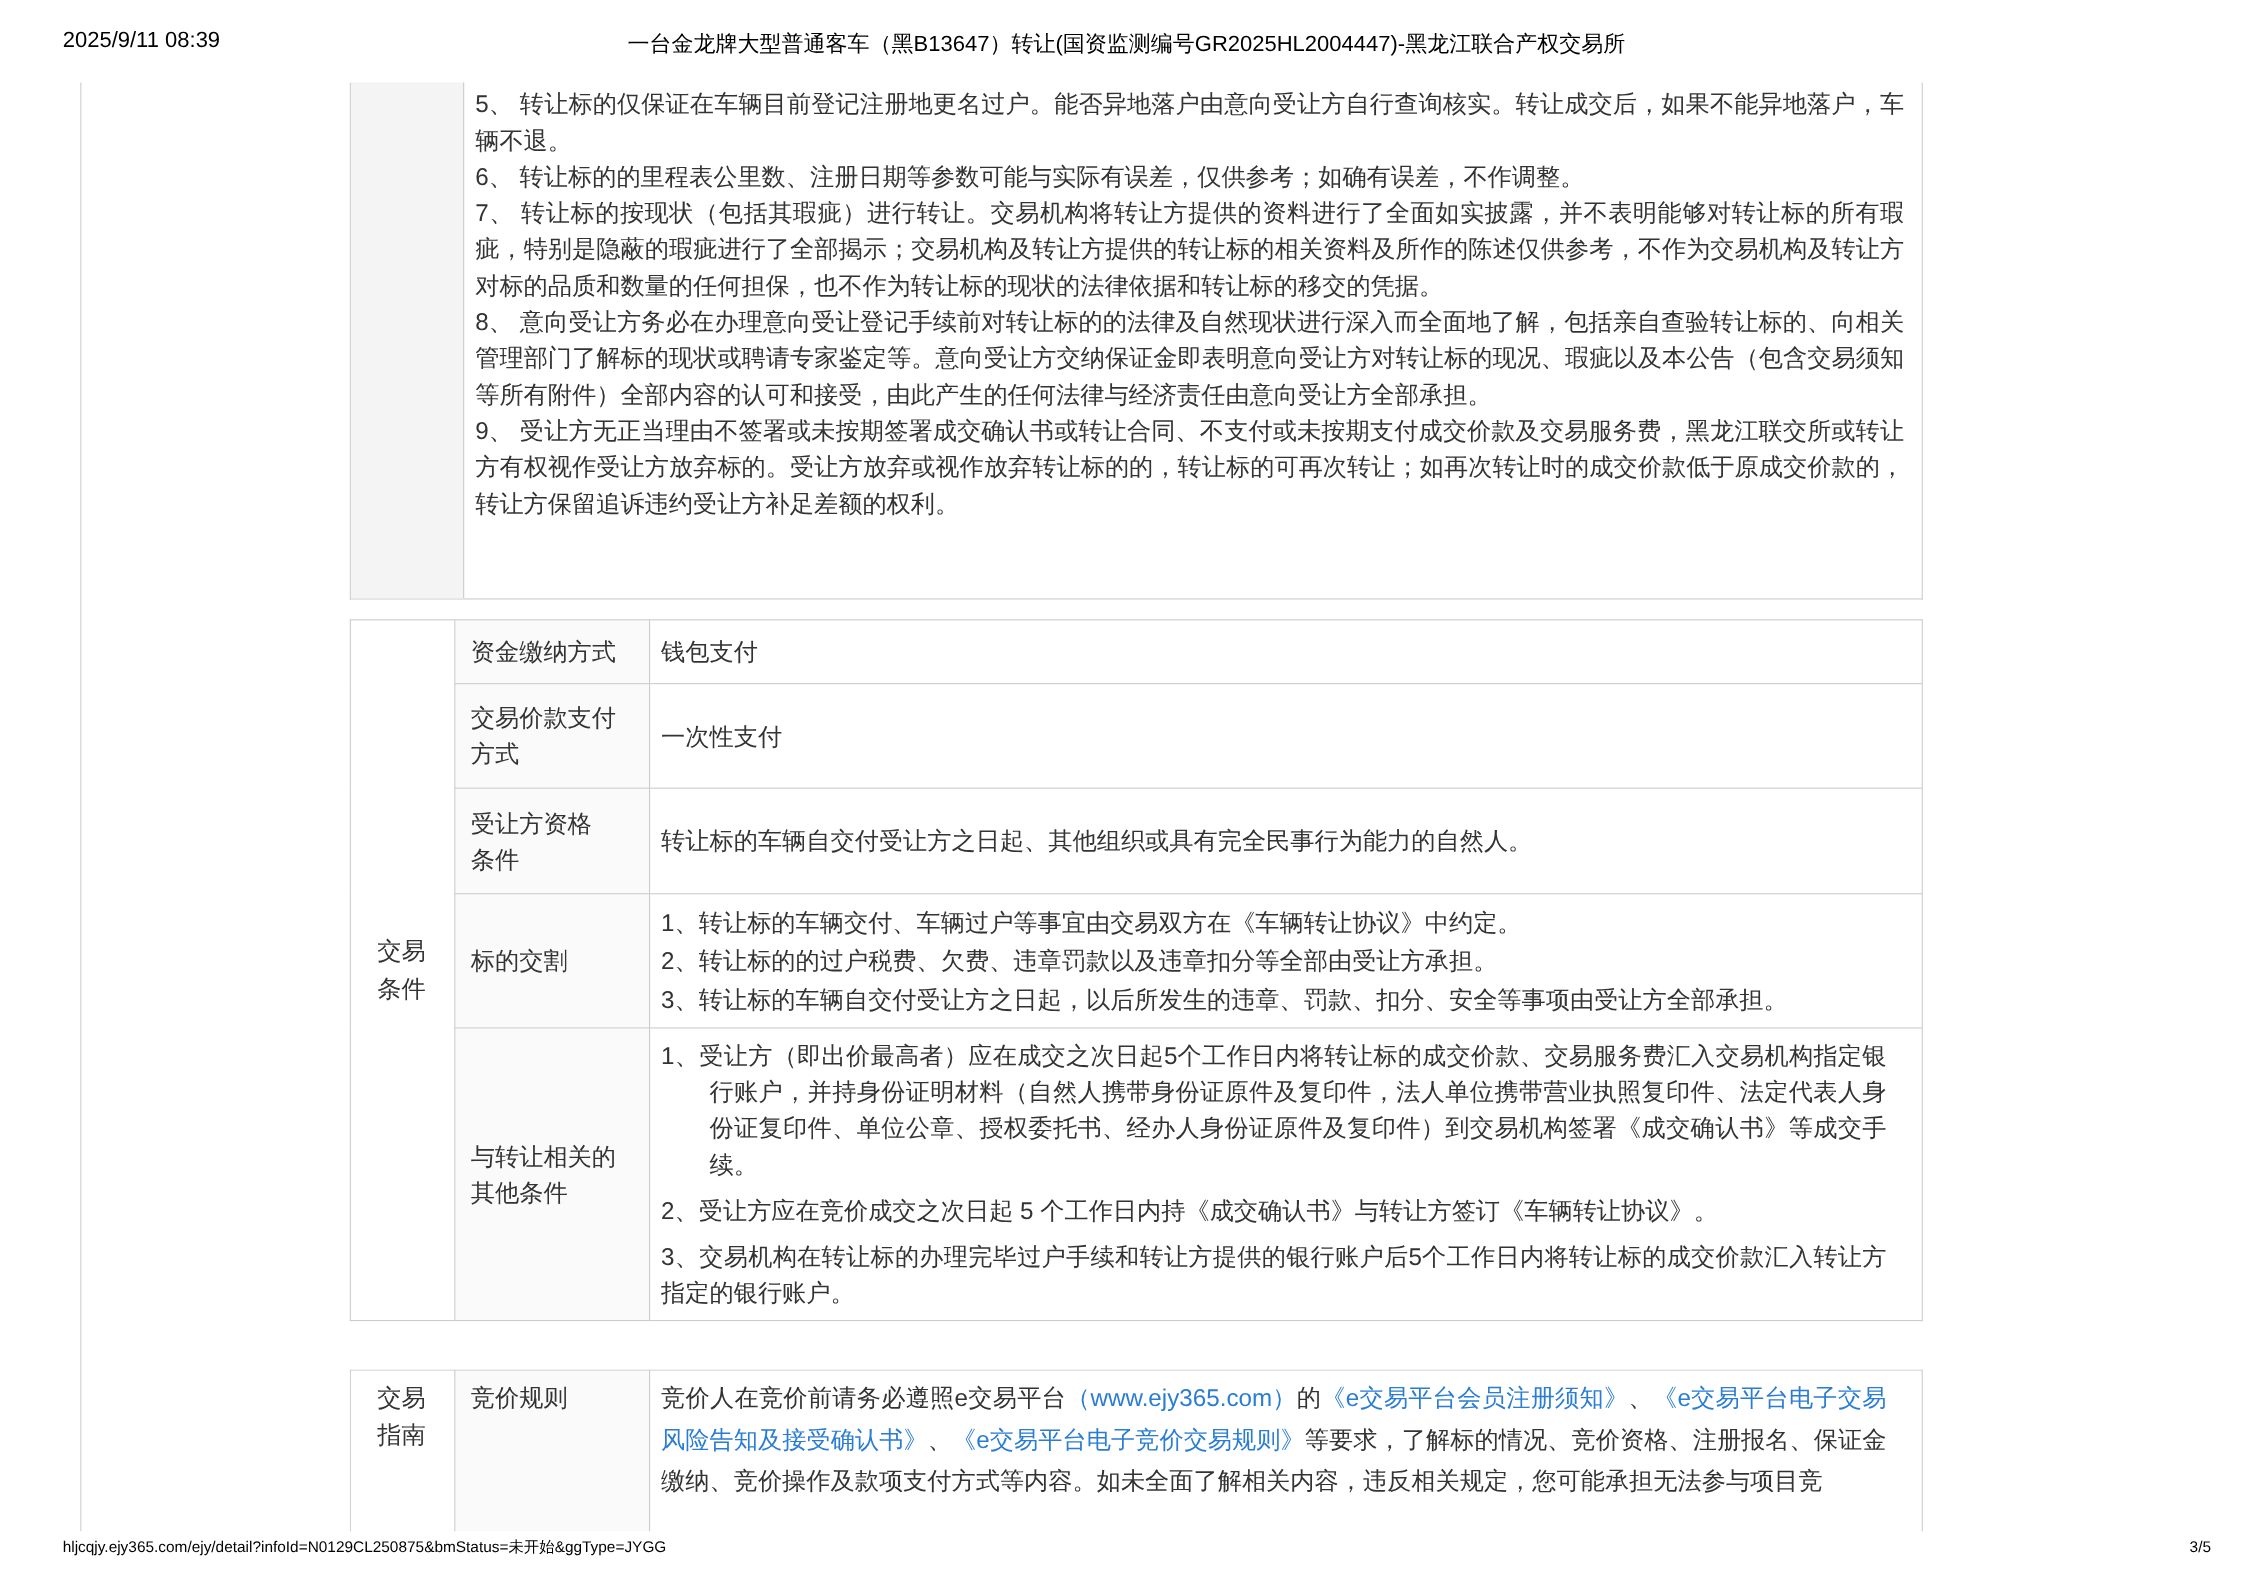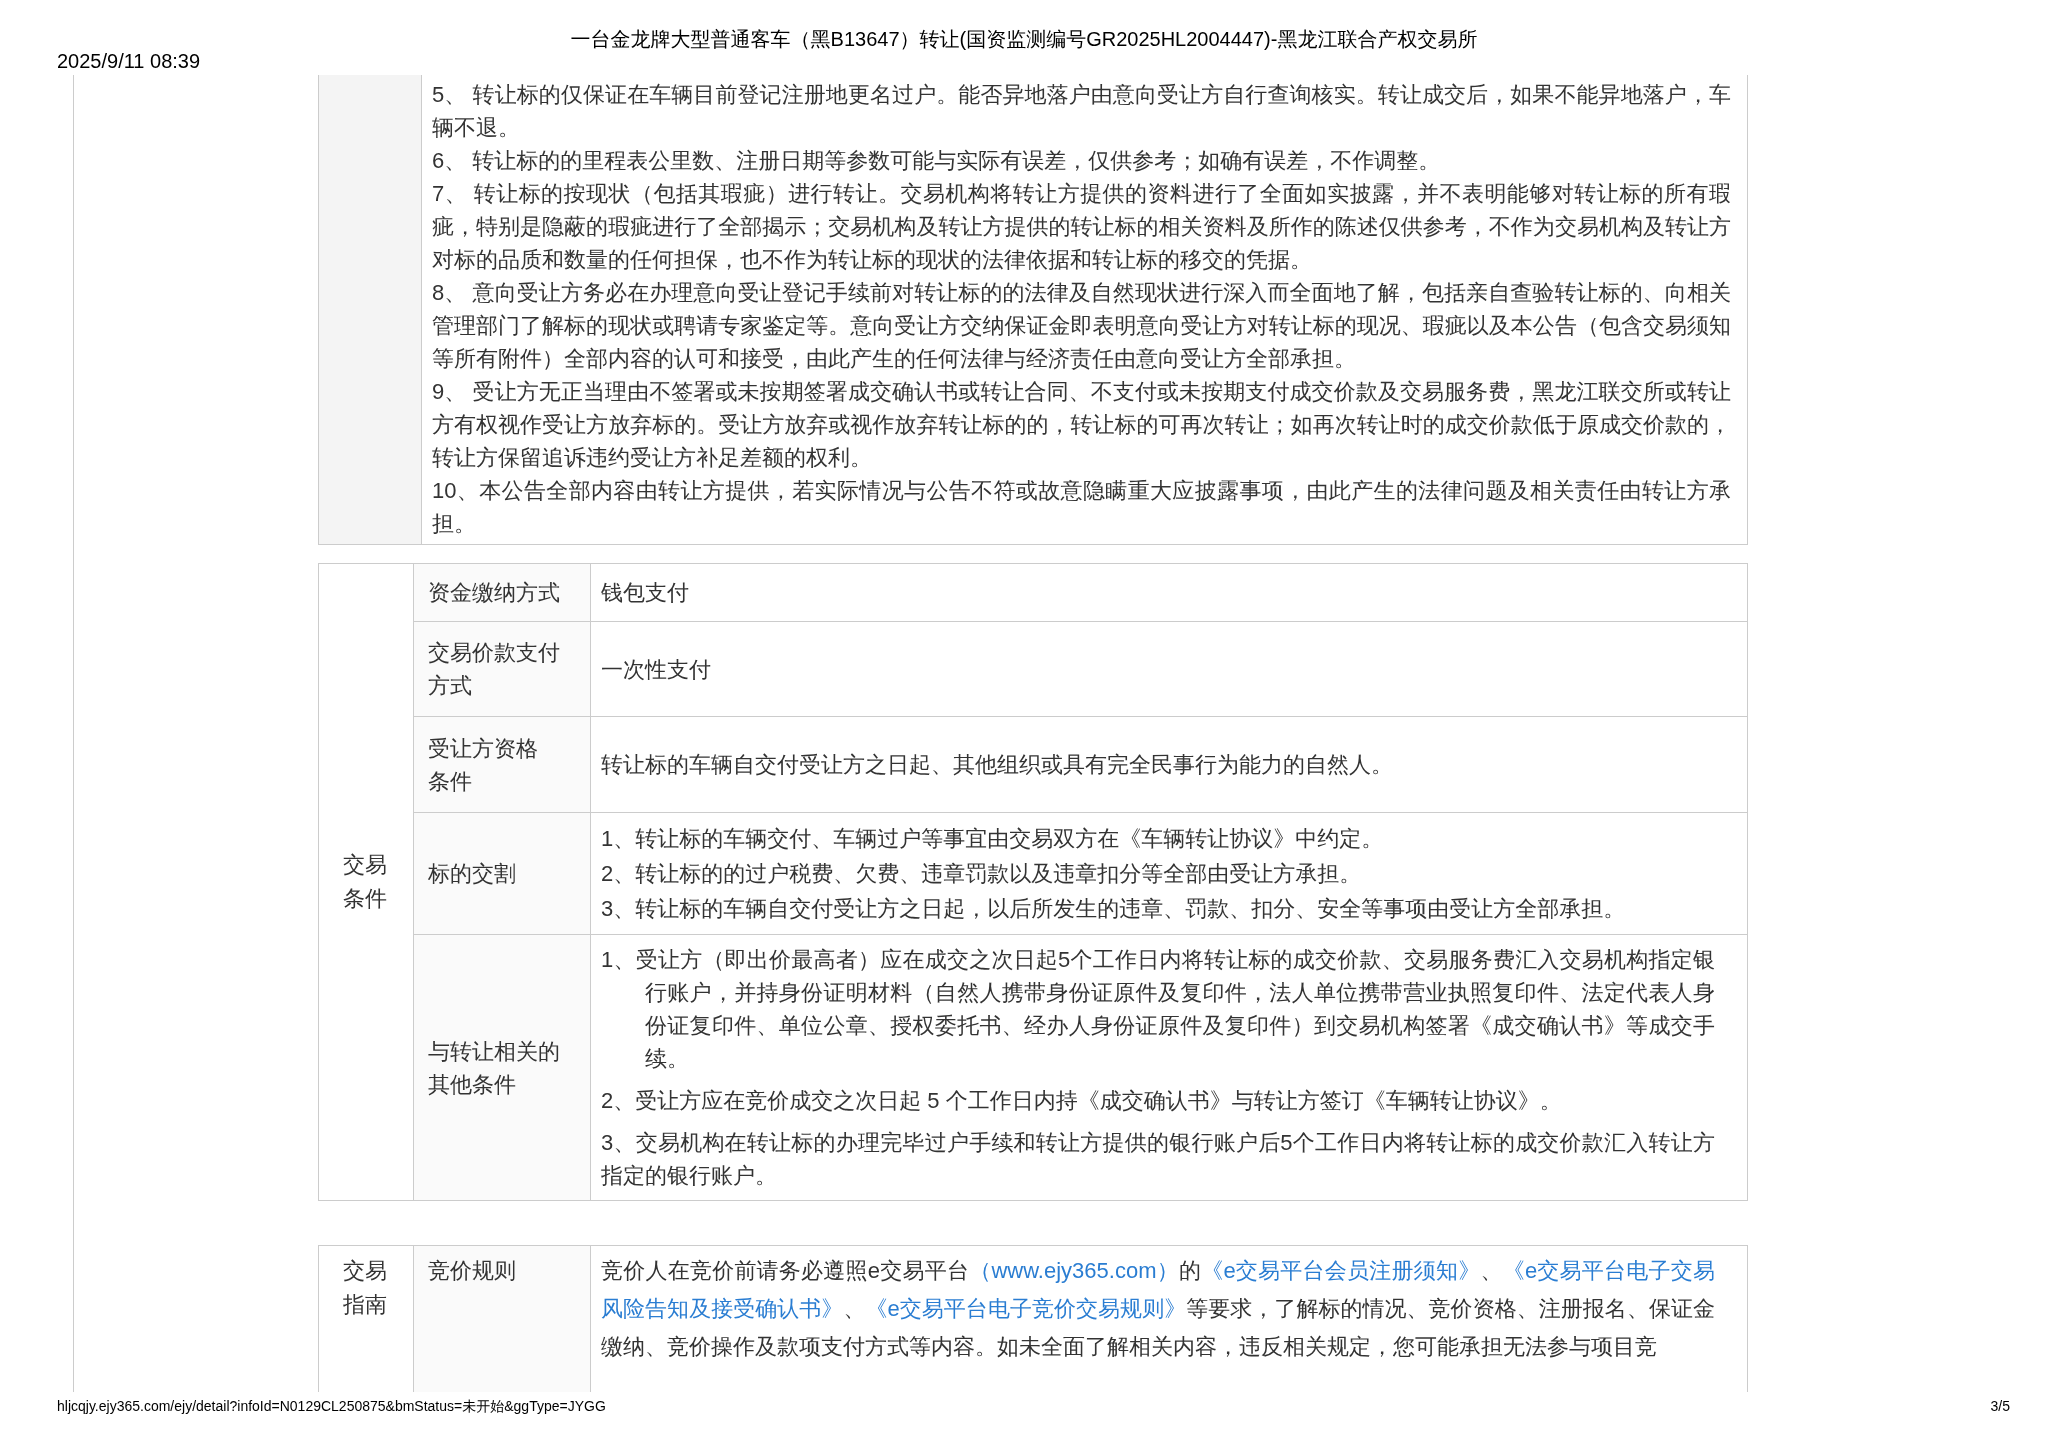--- a/index.html
+++ b/index.html
@@ -3,21 +3,21 @@
 <meta charset="utf-8">
 <style>
   html,body{margin:0;padding:0;}
   body{
     width:2048px;height:1447px;position:relative;background:#fff;
     font-family:"Liberation Sans","DejaVu Sans",sans-serif;
     color:var(--text-color,#333);
     overflow:hidden;
   }
   .abs{position:absolute;}
-  .hdr-date{left:57px;top:26px;font-size:20px;color:var(--header-text-color,#000);white-space:nowrap;margin-top:24px;}
+  .hdr-date{left:57px;top:26px;font-size:20px;color:var(--header-text-color,#000);white-space:nowrap;}
   .hdr-title{left:0;right:0;top:26px;text-align:center;font-size:20px;color:var(--header-text-color,#000);white-space:nowrap;}
   .left-rule{left:73px;top:75px;width:1px;height:1317px;background:var(--border-color,#ccc);}
 
   
   .block1{left:318px;top:75px;width:1430px;height:470px;display:flex;box-sizing:border-box;
           border:1px solid var(--border-color,#ccc);border-top:none;}
   .block1-label{width:102px;flex:0 0 102px;background:var(--notice-label-bg,#f4f4f4);
                 border-right:1px solid var(--border-color,#ccc);}
   .block1-body{flex:1;padding:3px 16px 0 10px;font-size:22px;line-height:33px;text-align:justify;overflow:hidden;}
   .block1-body p{margin:0;}
@@ -58,21 +58,20 @@
 <div class="abs left-rule"></div>
 
 <div class="abs block1">
   <div class="block1-label"></div>
   <div class="block1-body">
     <p>5、 转让标的仅保证在车辆目前登记注册地更名过户。能否异地落户由意向受让方自行查询核实。转让成交后，如果不能异地落户，车辆不退。</p>
     <p>6、 转让标的的里程表公里数、注册日期等参数可能与实际有误差，仅供参考；如确有误差，不作调整。</p>
     <p>7、 转让标的按现状（包括其瑕疵）进行转让。交易机构将转让方提供的资料进行了全面如实披露，并不表明能够对转让标的所有瑕疵，特别是隐蔽的瑕疵进行了全部揭示；交易机构及转让方提供的转让标的相关资料及所作的陈述仅供参考，不作为交易机构及转让方对标的品质和数量的任何担保，也不作为转让标的现状的法律依据和转让标的移交的凭据。</p>
     <p>8、 意向受让方务必在办理意向受让登记手续前对转让标的的法律及自然现状进行深入而全面地了解，包括亲自查验转让标的、向相关管理部门了解标的现状或聘请专家鉴定等。意向受让方交纳保证金即表明意向受让方对转让标的现况、瑕疵以及本公告（包含交易须知等所有附件）全部内容的认可和接受，由此产生的任何法律与经济责任由意向受让方全部承担。</p>
     <p>9、 受让方无正当理由不签署或未按期签署成交确认书或转让合同、不支付或未按期支付成交价款及交易服务费，黑龙江联交所或转让方有权视作受让方放弃标的。受让方放弃或视作放弃转让标的的，转让标的可再次转让；如再次转让时的成交价款低于原成交价款的，转让方保留追诉违约受让方补足差额的权利。</p>
-    <p>10、本公告全部内容由转让方提供，若实际情况与公告不符或故意隐瞒重大应披露事项，由此产生的法律问题及相关责任由转让方承担。</p>
   </div>
 </div>
 
 <table class="abs tbl block2">
   <tbody>
       <tr class="r1">
     <td class="c1" rowspan="5">交易
 条件</td>
     <td class="c2">资金缴纳方式</td>
     <td class="c3">钱包支付</td>

